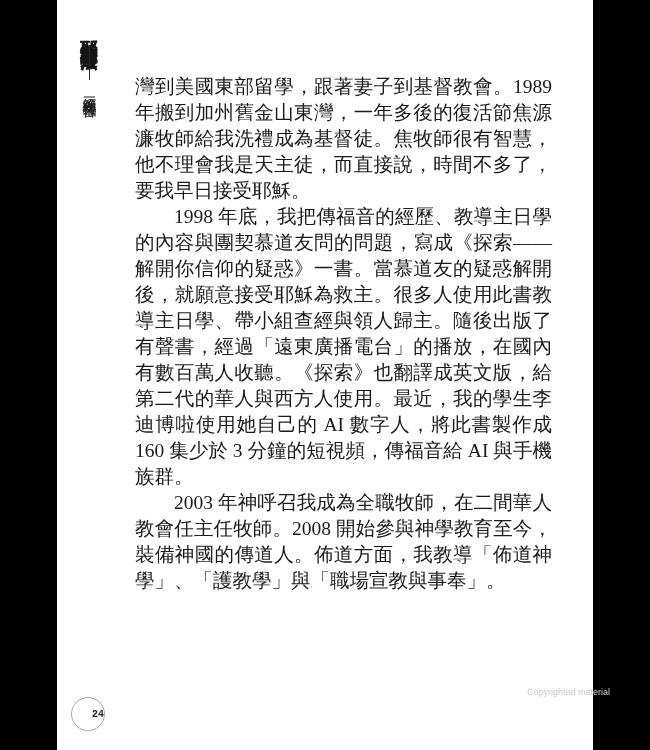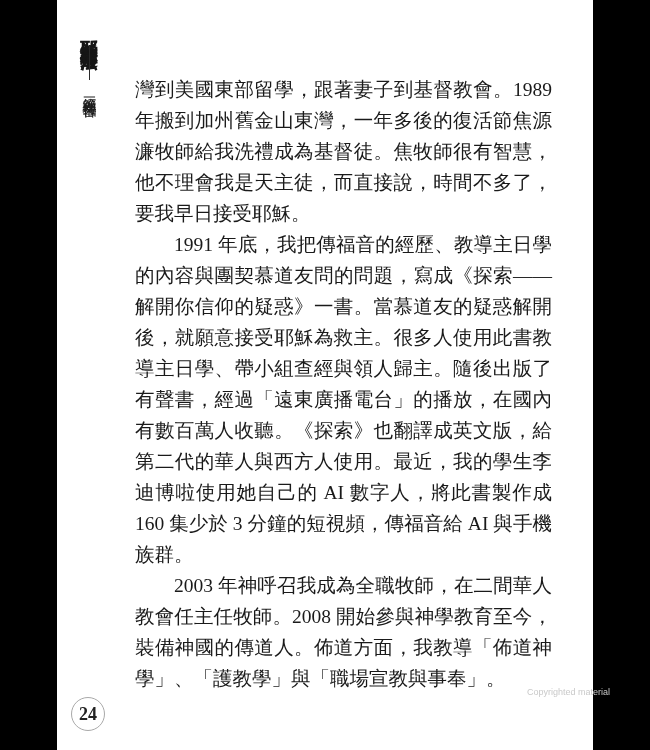--- a/index.html
+++ b/index.html
@@ -65,41 +65,41 @@
   .body-text {
     position: absolute;
     left: 135px;
     top: 74px;
     width: 417px;
     color: #1a1a1a;
   }
   .body-text p {
     margin: 0;
     font-size: 19.5px;
-    line-height: 31px;
+    line-height: 26px;
     text-align: justify;
     text-justify: inter-ideograph;
   }
   .body-text p.indent { text-indent: 2em; }
 
   
   .page-badge {
     position: absolute;
     left: 71px;
     top: 697px;
     width: 34px;
     height: 34px;
     border: 1px solid #a9a9a9;
     border-radius: 50%;
     box-sizing: border-box;
     display: flex;
     align-items: center;
-    justify-content: center;
-    font-family: Liberation Serif, serif;
-    font-size: 18px;
+    justify-content: flex-end;
+    font-family: Liberation Mono, monospace;
+    font-size: 10px;
     font-weight: bold;
     color: #222222;
     background: #ffffff;
   }
 
   
   .watermark {
     position: absolute;
     left: 527px;
     top: 687px;
@@ -118,21 +118,21 @@
   <div class="edge-bar right"></div>
 
   <div class="side-title">
     <div class="main">耶穌應許佈道法</div>
     <div class="divider"></div>
     <div class="sub">三節經文傳福音</div>
   </div>
 
   <div class="body-text">
     <p>灣到美國東部留學，跟著妻子到基督教會。1989 年搬到加州舊金山東灣，一年多後的復活節焦源濂牧師給我洗禮成為基督徒。焦牧師很有智慧，他不理會我是天主徒，而直接說，時間不多了，要我早日接受耶穌。</p>
-    <p class="indent">1991 年底，我把傳福音的經歷、教導主日學的內容與團契慕道友問的問題，寫成《探索——解開你信仰的疑惑》一書。當慕道友的疑惑解開後，就願意接受耶穌為救主。很多人使用此書教導主日學、帶小組查經與領人歸主。隨後出版了有聲書，經過「遠東廣播電台」的播放，在國內有數百萬人收聽。《探索》也翻譯成英文版，給第二代的華人與西方人使用。最近，我的學生李迪博啦使用她自己的 AI 數字人，將此書製作成 160 集少於 3 分鐘的短視頻，傳福音給 AI 與手機族群。</p>
+    <p class="indent">1998 年底，我把傳福音的經歷、教導主日學的內容與團契慕道友問的問題，寫成《探索——解開你信仰的疑惑》一書。當慕道友的疑惑解開後，就願意接受耶穌為救主。很多人使用此書教導主日學、帶小組查經與領人歸主。隨後出版了有聲書，經過「遠東廣播電台」的播放，在國內有數百萬人收聽。《探索》也翻譯成英文版，給第二代的華人與西方人使用。最近，我的學生李迪博啦使用她自己的 AI 數字人，將此書製作成 160 集少於 3 分鐘的短視頻，傳福音給 AI 與手機族群。</p>
     <p class="indent">2003 年神呼召我成為全職牧師，在二間華人教會任主任牧師。2008 開始參與神學教育至今，裝備神國的傳道人。佈道方面，我教導「佈道神學」、「護教學」與「職場宣教與事奉」。</p>
 
   </div>
 
   <div class="page-badge">
     <span>24</span>
   </div>
 
   <div class="watermark">Copyrighted material</div>
 

